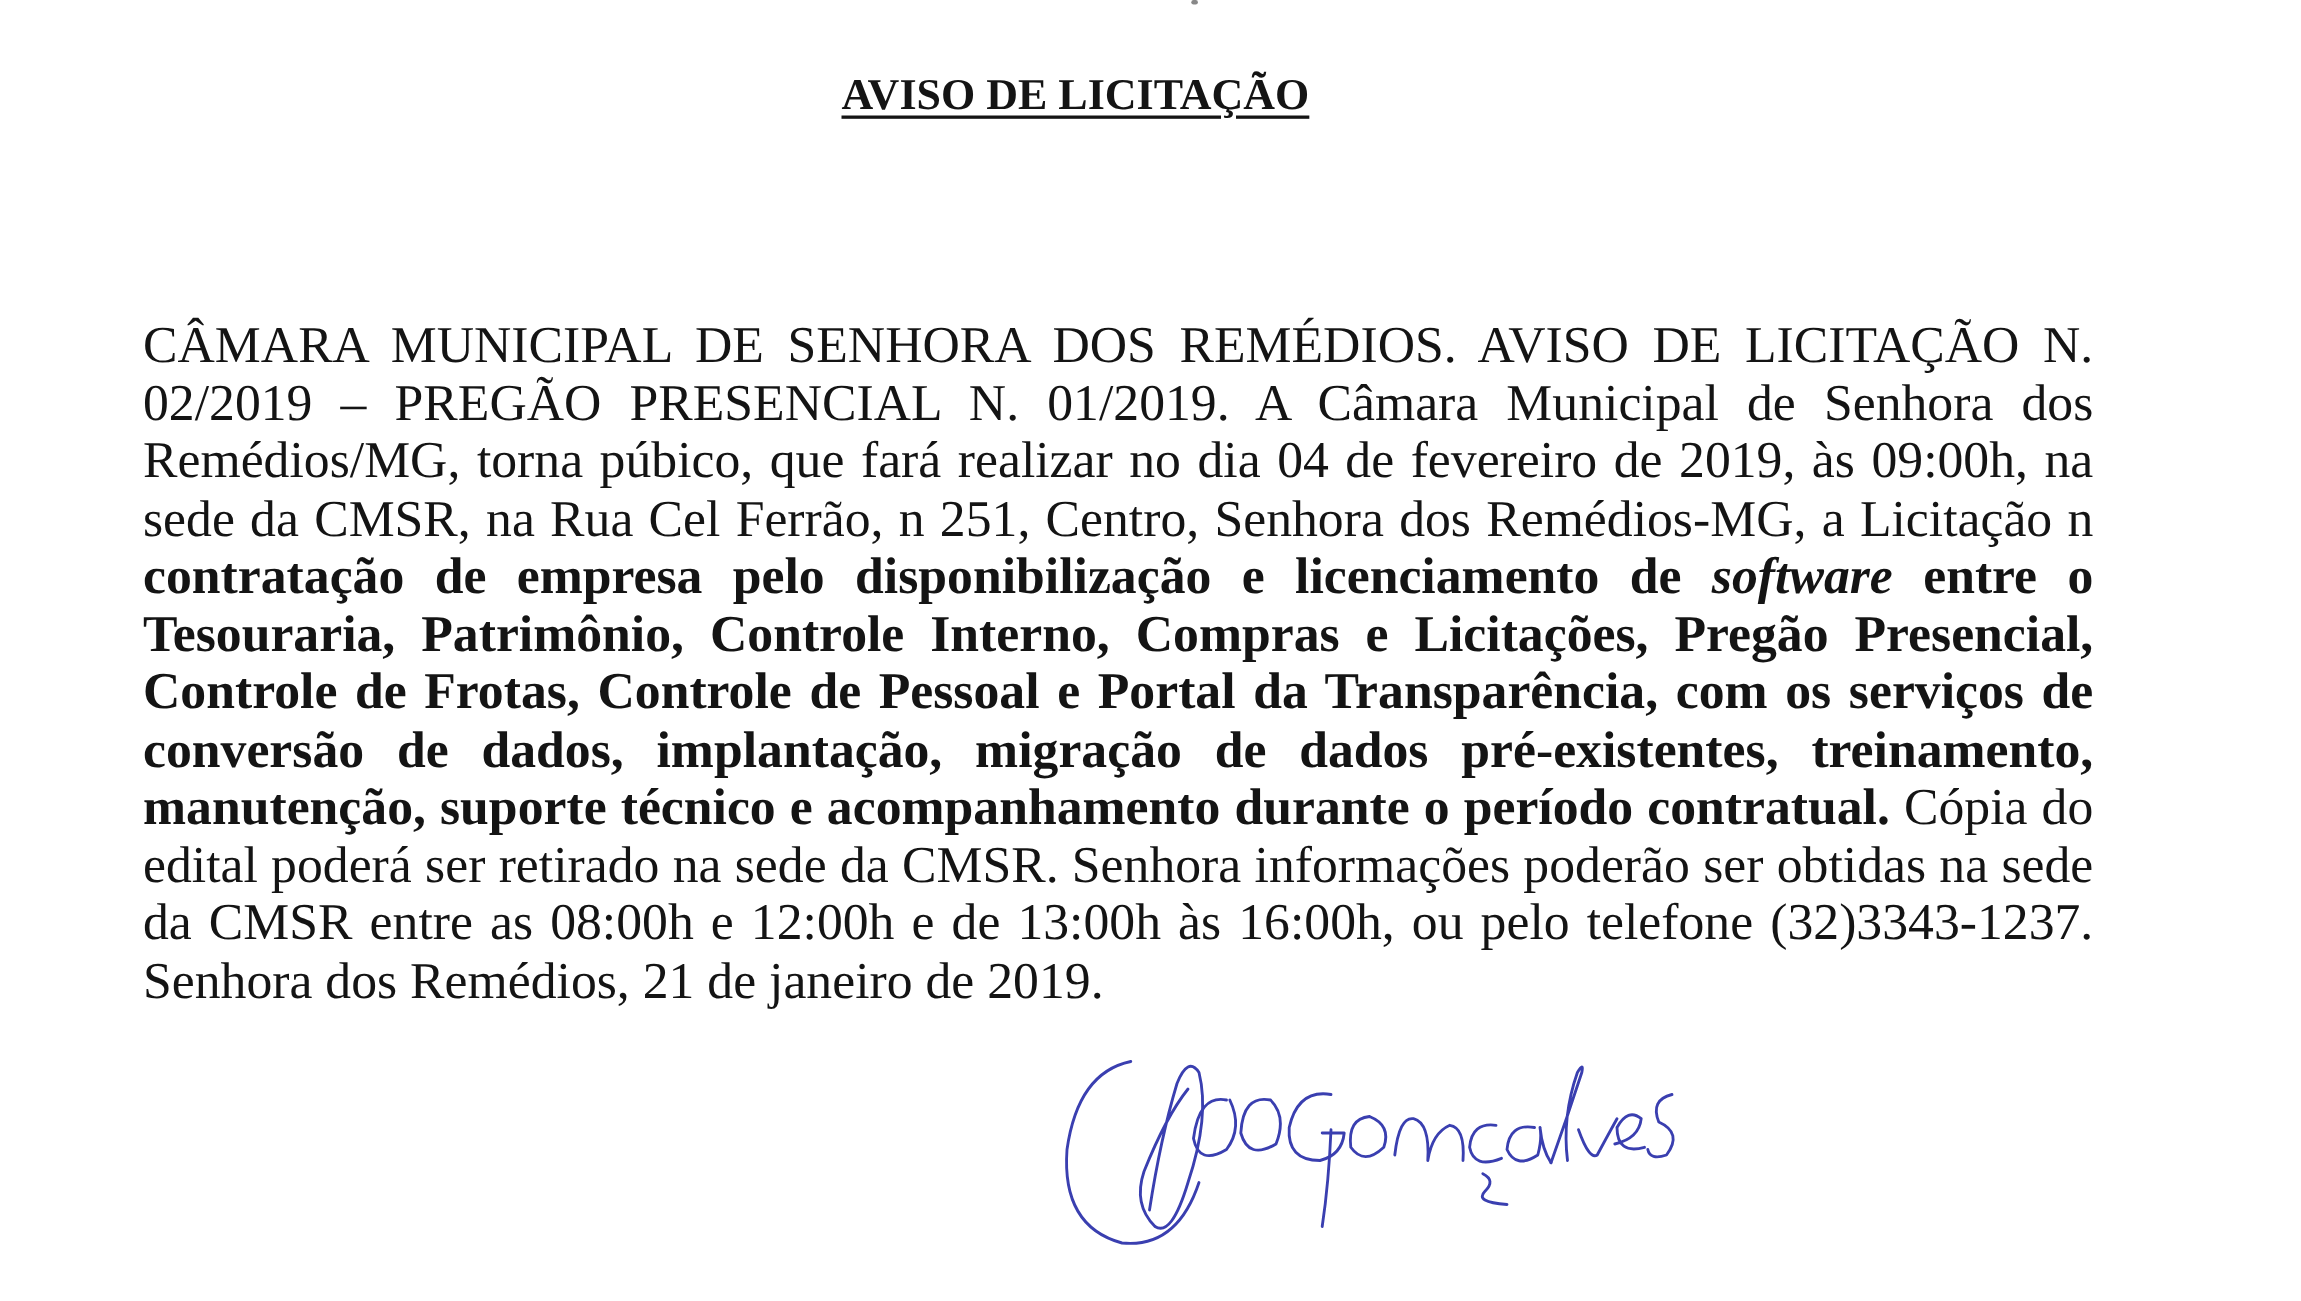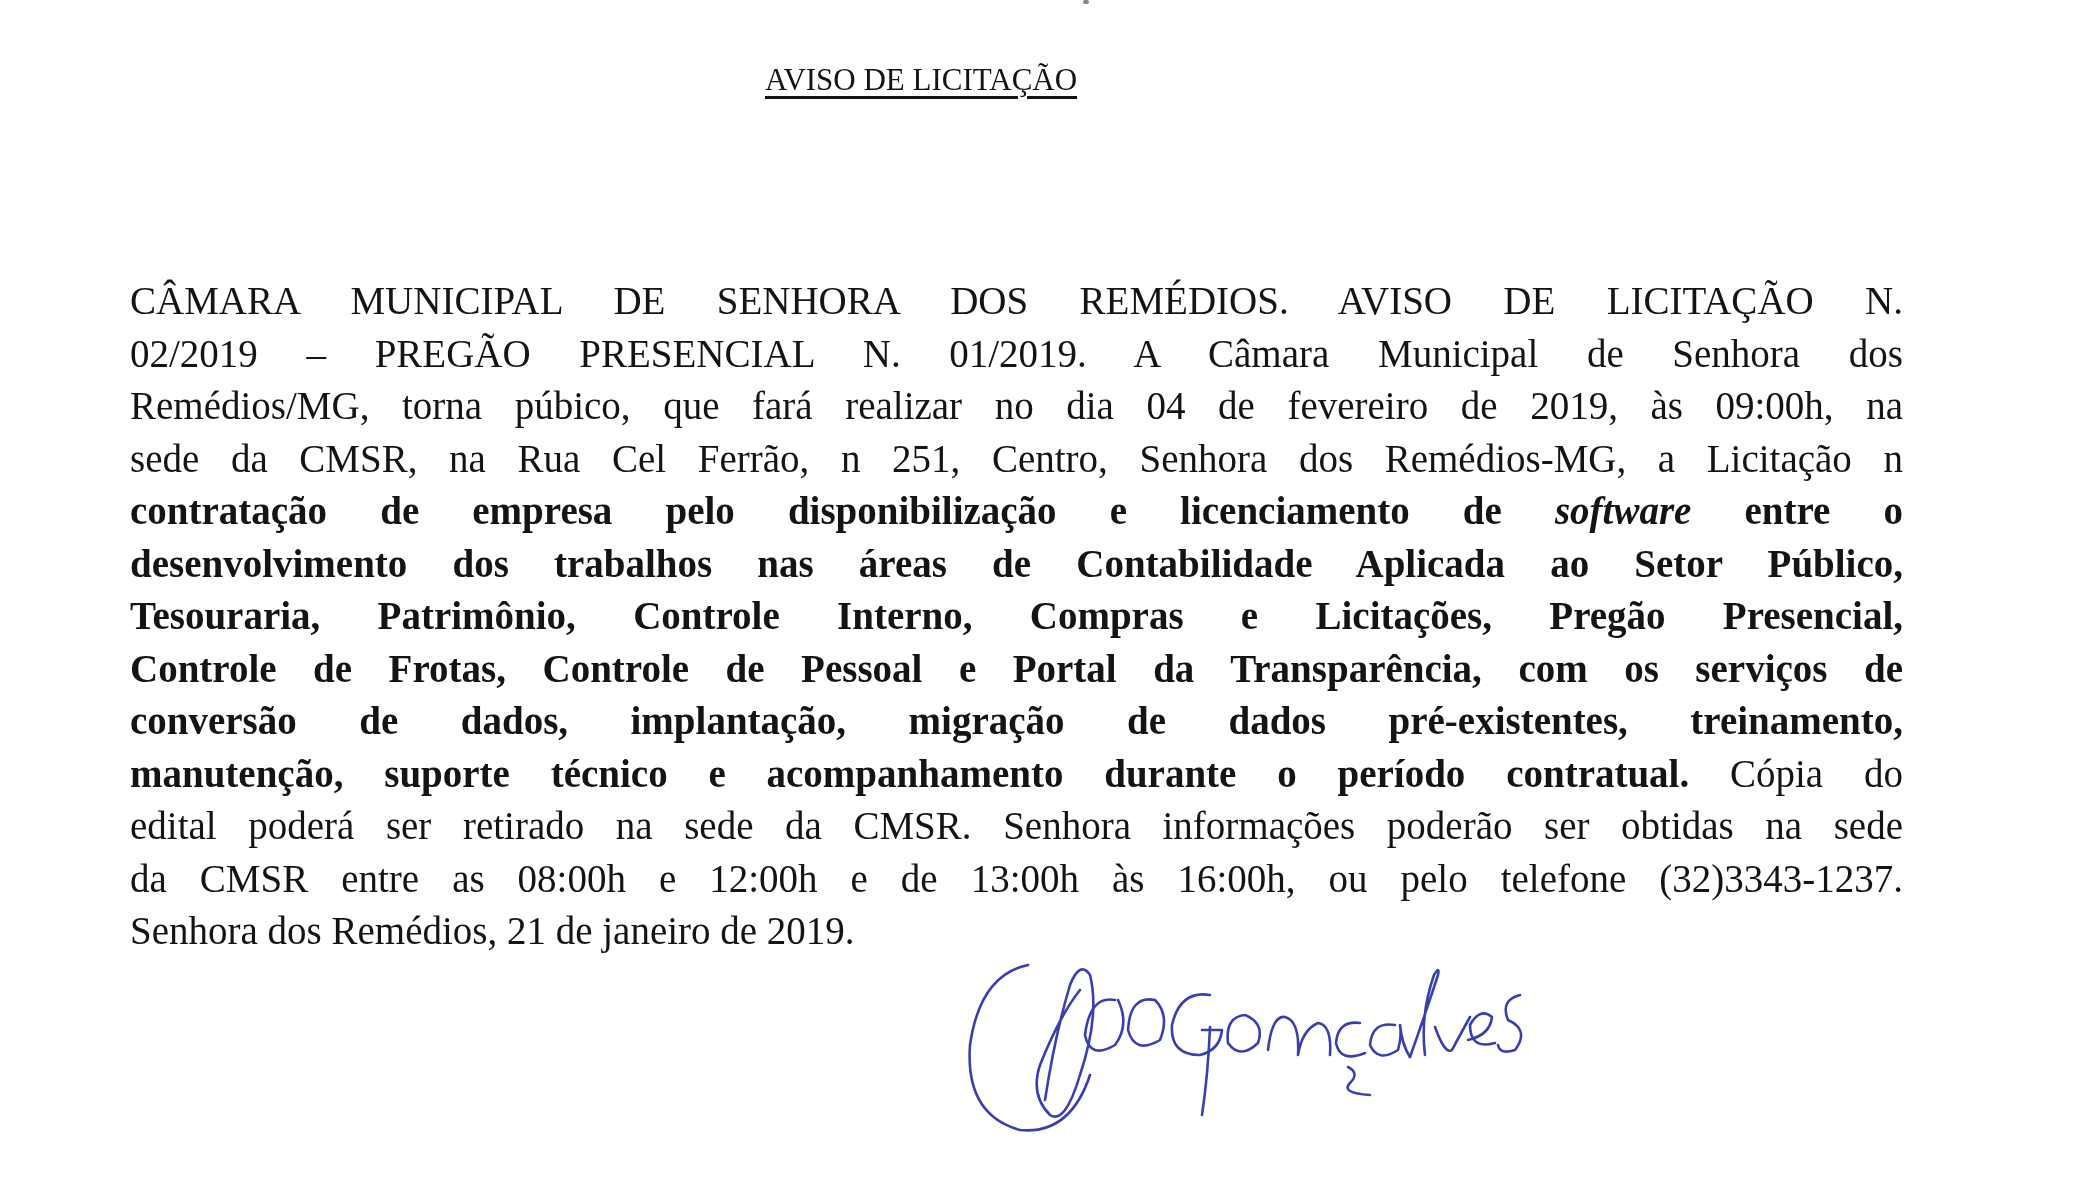--- a/index.html
+++ b/index.html
@@ -17,34 +17,34 @@
   }
   .page {
     position: absolute;
     left: 0; top: 0;
     width: 2092px; height: 1183px;
   }
   .title {
     position: absolute;
     left: 765px;
     top: 62px;
-    font-size: 31px;
-    font-weight: normal;
+    font-size: 40px;
+    font-weight: bold;
     text-decoration: underline;
     text-underline-offset: 6px;
     text-decoration-thickness: 3px;
     letter-spacing: 0px;
     white-space: nowrap;
   }
   .body-text {
     position: absolute;
     left: 130px;
-    top: 275px;
+    top: 288px;
     width: 1773px;
-    font-size: 39px;
+    font-size: 47px;
     line-height: 52.5px;
     text-align: justify;
   }
   .line {
     display: block;
     text-align: justify;
     text-align-last: justify;
     white-space: nowrap;
   }
   .line.last {
@@ -76,21 +76,20 @@
   <div class="mark"></div>
 
   <div class="title">AVISO DE LICITAÇÃO</div>
 
   <div class="body-text" id="body-text">
       <span class="line"><span>CÂMARA MUNICIPAL DE SENHORA DOS REMÉDIOS. AVISO DE LICITAÇÃO N.</span></span>
       <span class="line"><span>02/2019 – PREGÃO PRESENCIAL N. 01/2019. A Câmara Municipal de Senhora dos</span></span>
       <span class="line"><span>Remédios/MG, torna púbico, que fará realizar no dia 04 de fevereiro de 2019, às 09:00h, na</span></span>
       <span class="line"><span>sede da CMSR, na Rua Cel Ferrão, n 251, Centro, Senhora dos Remédios-MG, a Licitação n</span></span>
       <span class="line"><span class="b">contratação de empresa pelo disponibilização e licenciamento de </span><span class="b i">software</span><span class="b"> entre o</span></span>
-      <span class="line"><span class="b">desenvolvimento dos trabalhos nas áreas de Contabilidade Aplicada ao Setor Público,</span></span>
       <span class="line"><span class="b">Tesouraria, Patrimônio, Controle Interno, Compras e Licitações, Pregão Presencial,</span></span>
       <span class="line"><span class="b">Controle de Frotas, Controle de Pessoal e Portal da Transparência, com os serviços de</span></span>
       <span class="line"><span class="b">conversão de dados, implantação, migração de dados pré-existentes, treinamento,</span></span>
       <span class="line"><span class="b">manutenção, suporte técnico e acompanhamento durante o período contratual.</span><span> Cópia do</span></span>
       <span class="line"><span>edital poderá ser retirado na sede da CMSR. Senhora informações poderão ser obtidas na sede</span></span>
       <span class="line"><span>da CMSR entre as 08:00h e 12:00h e de 13:00h às 16:00h, ou pelo telefone (32)3343-1237.</span></span>
       <span class="line last"><span>Senhora dos Remédios, 21 de janeiro de 2019.</span></span>
     </div>
 
   <svg class="signature" viewBox="0 0 640 200" fill="none" stroke="#3a3fb0" stroke-width="2.6" stroke-linecap="round" stroke-linejoin="round">

